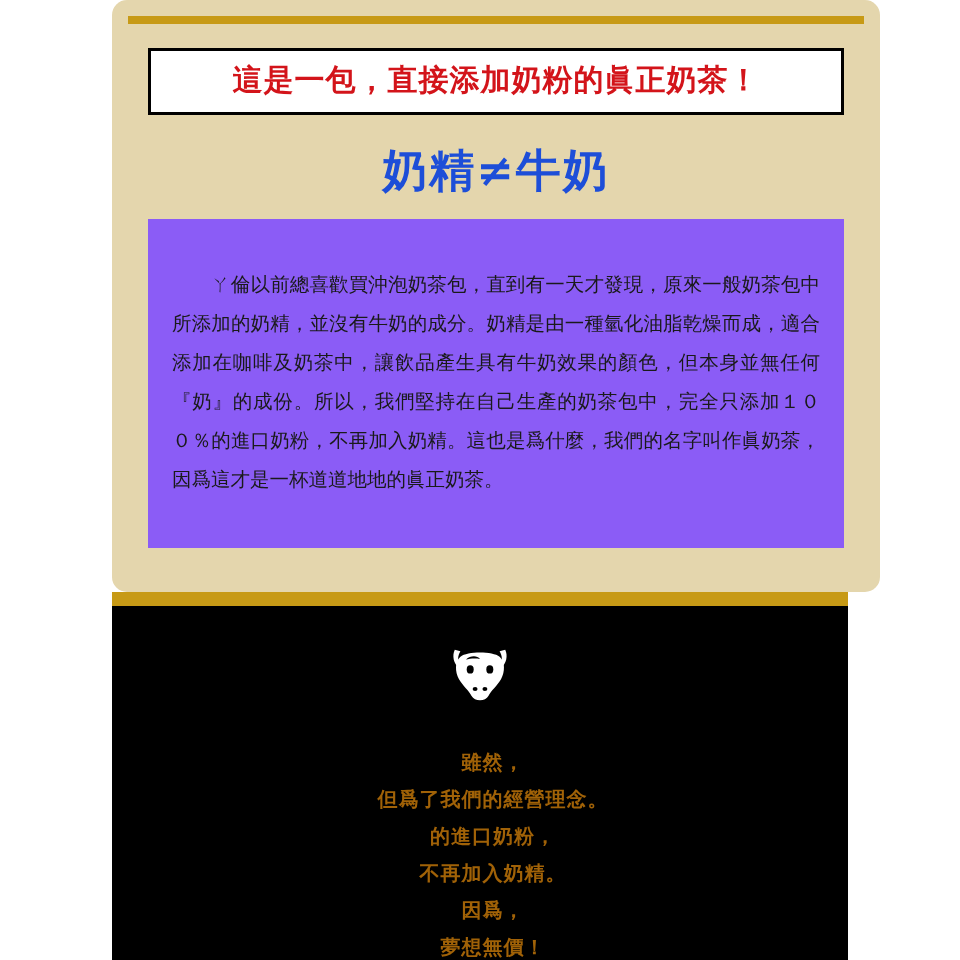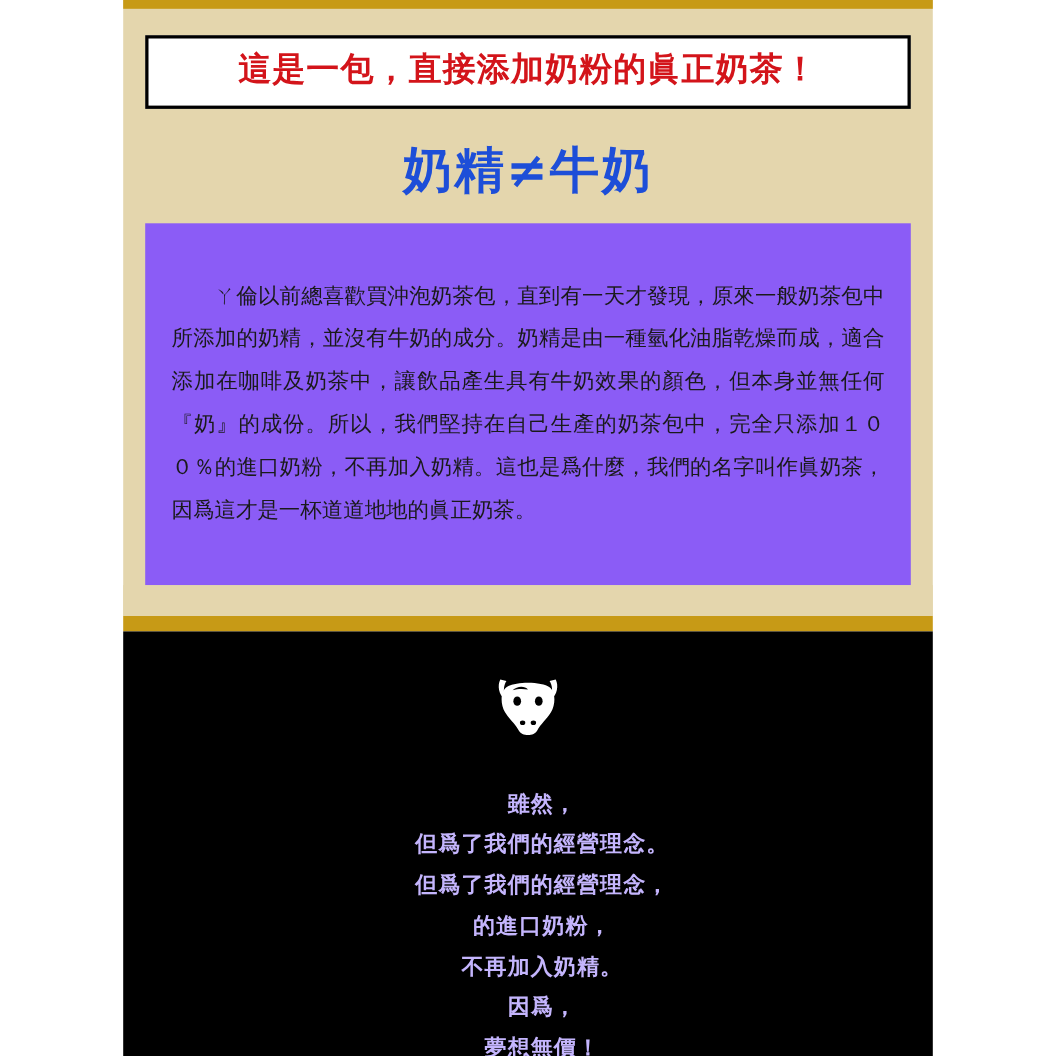--- a/index.html
+++ b/index.html
@@ -29,21 +29,22 @@
     top: 0;
     width: 736px;
     height: 960px;
   }
 
   
   .top-section {
     position: relative;
     width: 100%;
     background: #e4d6ad;
-    padding: 0;
+    padding: 16px;
+    border-radius: 15px;
   }
   .gold-bar-top {
     height: 8px;
     background: #c79a16;
     width: 100%;
   }
   .headline-wrap {
     padding: 24px 20px 0 20px;
   }
   .headline-box {
@@ -105,21 +106,21 @@
     padding: 34px 0 40px 0;
     text-align: center;
   }
   .cow-icon {
     display: block;
     margin: 0 auto 34px auto;
     width: 70px;
     height: 70px;
   }
   .black-line {
-    color: #c4b5fd;
+    color: #a16207;
     font-size: 20px;
     font-weight: bold;
     line-height: 1.85;
     letter-spacing: 1px;
     font-family: "DejaVu Serif", "Liberation Serif", serif;
     margin-left: 26px;
   }
 </style>
 </head>
 <body>
@@ -158,21 +159,20 @@
           <ellipse cx="36" cy="42" rx="5" ry="6"></ellipse>
           <ellipse cx="64" cy="42" rx="5" ry="6"></ellipse>
           <ellipse cx="43" cy="70" rx="3.5" ry="3"></ellipse>
           <ellipse cx="57" cy="70" rx="3.5" ry="3"></ellipse>
           <path d="M30 28 C36 22, 46 22, 50 27 C44 26, 36 26, 30 28 Z"></path>
         </g>
       </svg>
 
       <div class="black-line">雖然，</div>
       <div class="black-line">但爲了我們的經營理念。</div>
-      <div class="black-line">但爲了我們的經營理念，</div>
       <div class="black-line">的進口奶粉，</div>
       <div class="black-line">不再加入奶精。</div>
       <div class="black-line">因爲，</div>
       <div class="black-line">夢想無價！</div>
     </div>
 
   </div>
 </div>
 
 </body></html>

